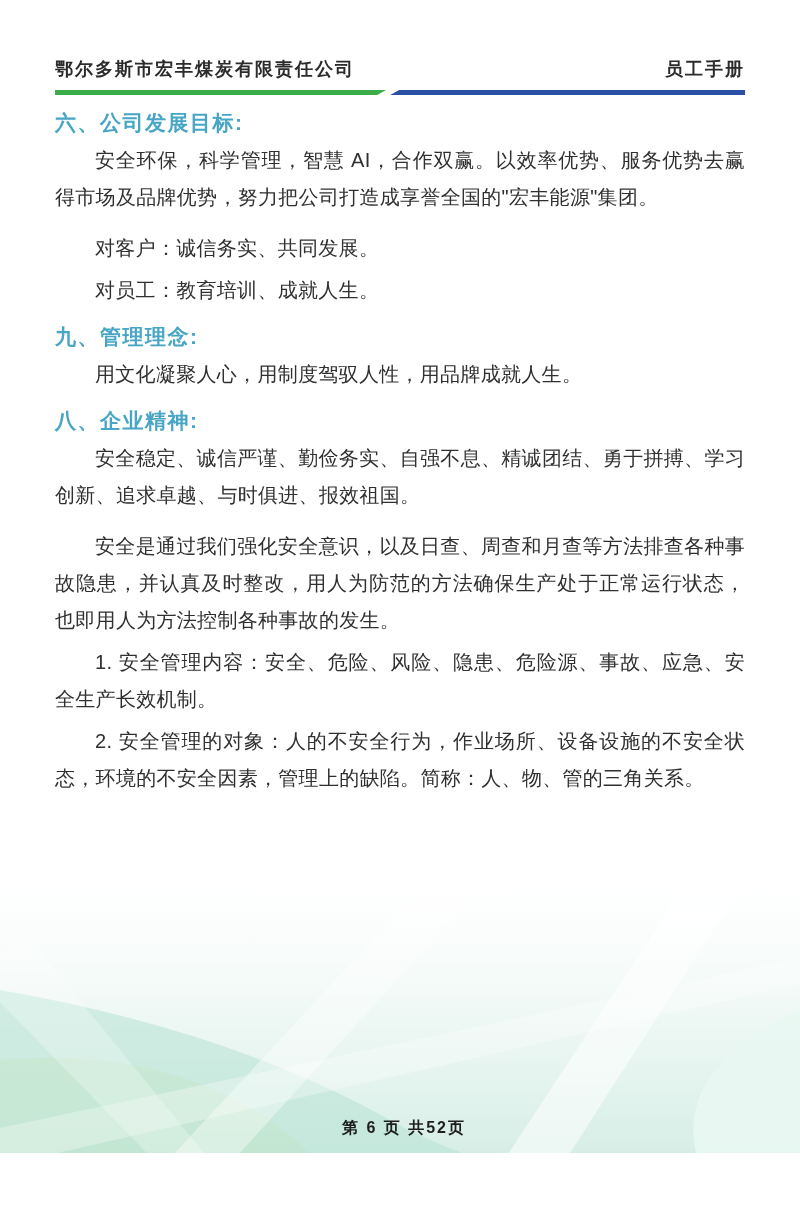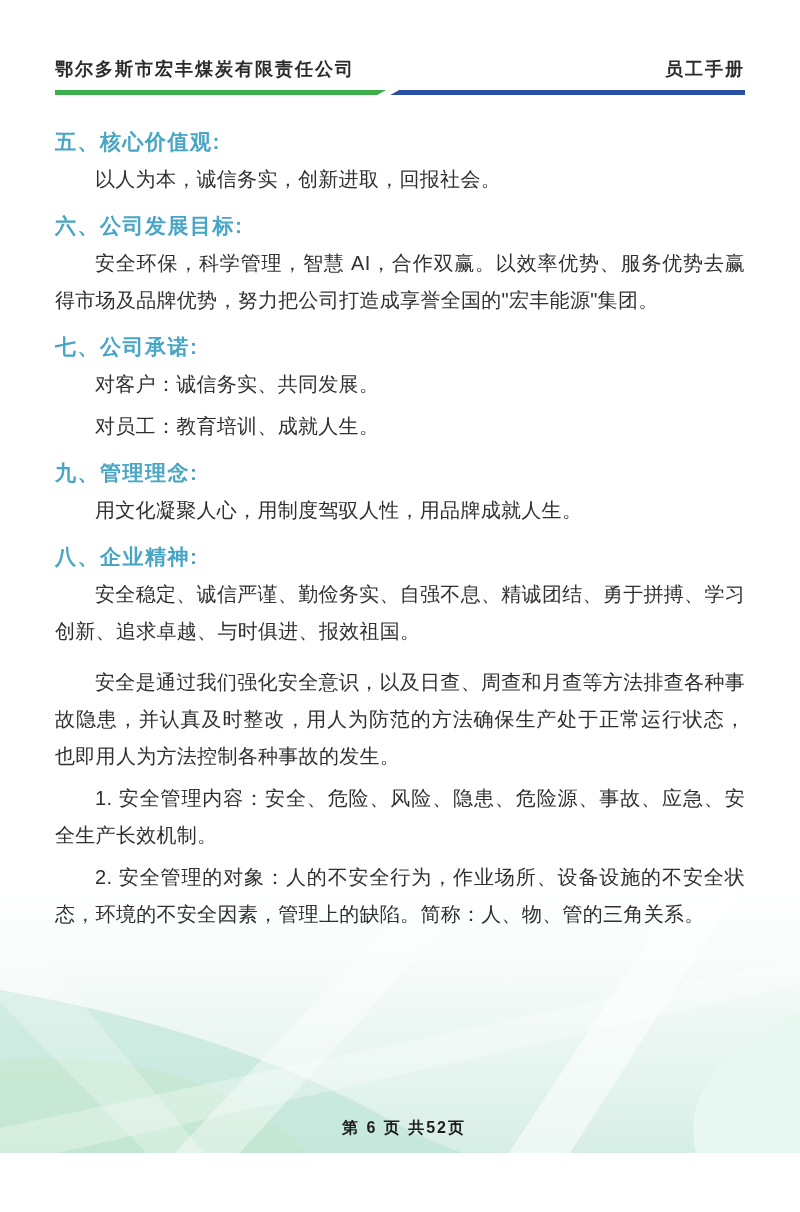--- a/index.html
+++ b/index.html
@@ -125,32 +125,27 @@
       <span>员工手册</span>
     </header>
 
     <div class="divider">
       <span class="seg green"></span>
       <span class="seg blue"></span>
     </div>
 
     <main>
 
-      <section class="section first">
-        <h2 class="stitle">五、核心价值观:</h2>
-        <p>以人为本，诚信务实，创新进取，回报社会。</p>
-      </section>
 
       <section class="section">
         <h2 class="stitle">六、公司发展目标:</h2>
         <p>安全环保，科学管理，智慧 AI，合作双赢。以效率优势、服务优势去赢得市场及品牌优势，努力把公司打造成享誉全国的"宏丰能源"集团。</p>
       </section>
 
       <section class="section">
-        <h2 class="stitle">七、公司承诺:</h2>
         <p>对客户：诚信务实、共同发展。</p>
         <p>对员工：教育培训、成就人生。</p>
       </section>
 
       <section class="section">
         <h2 class="stitle">九、管理理念:</h2>
         <p>用文化凝聚人心，用制度驾驭人性，用品牌成就人生。</p>
       </section>
 
       <section class="section">

